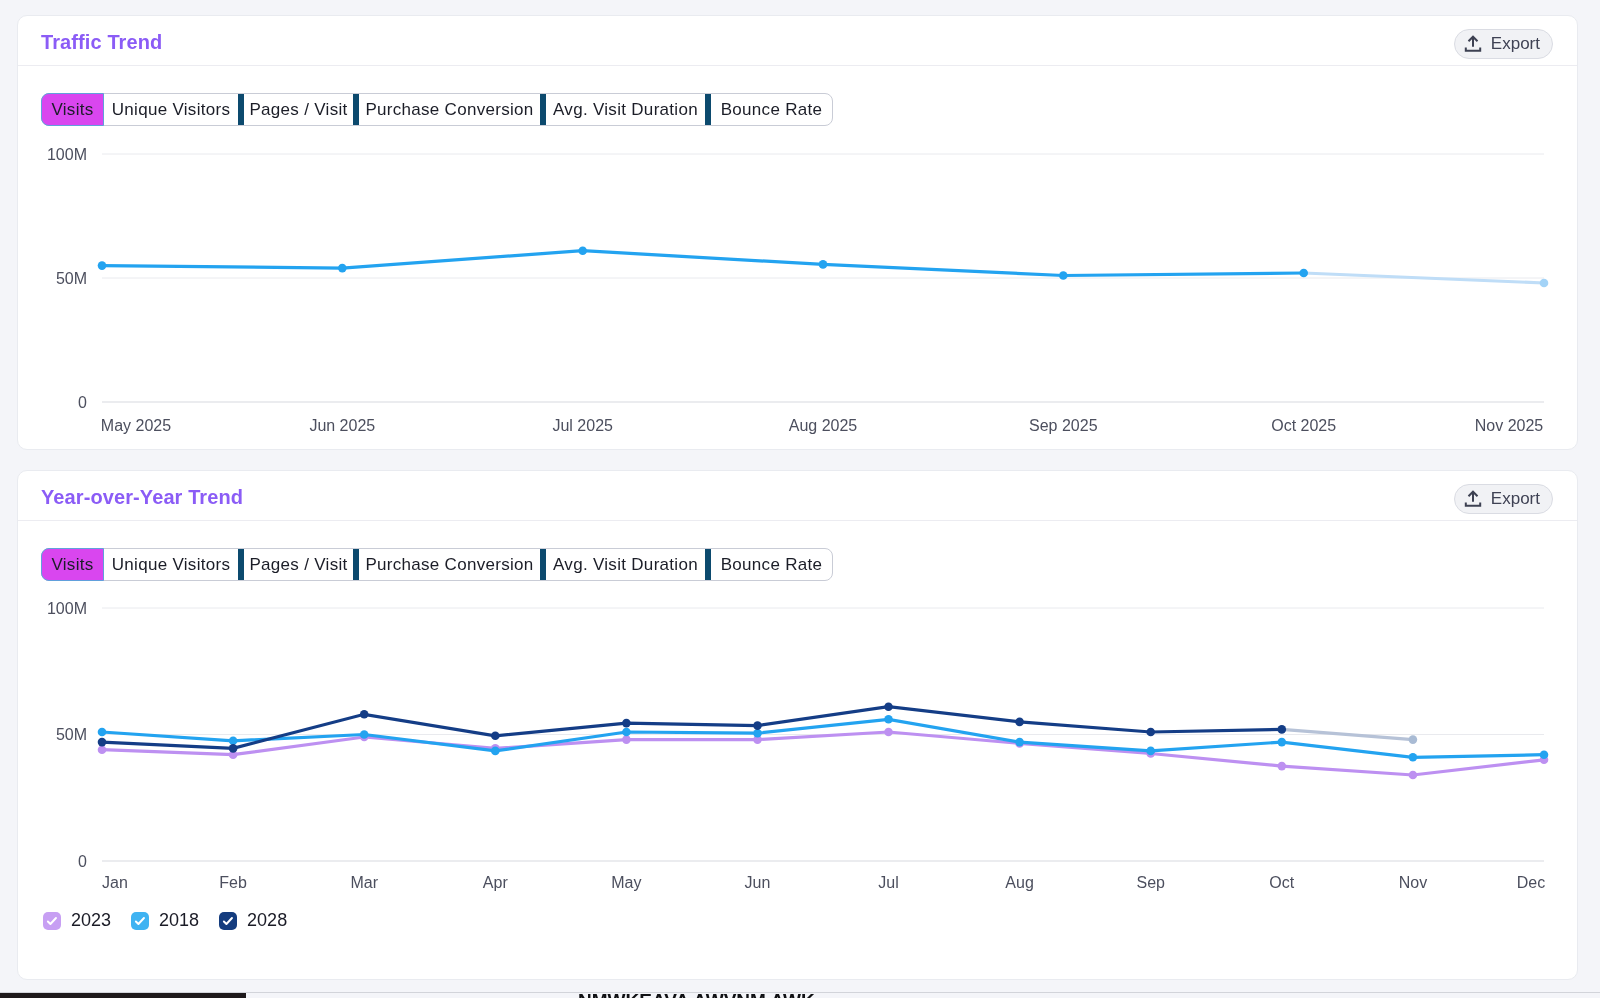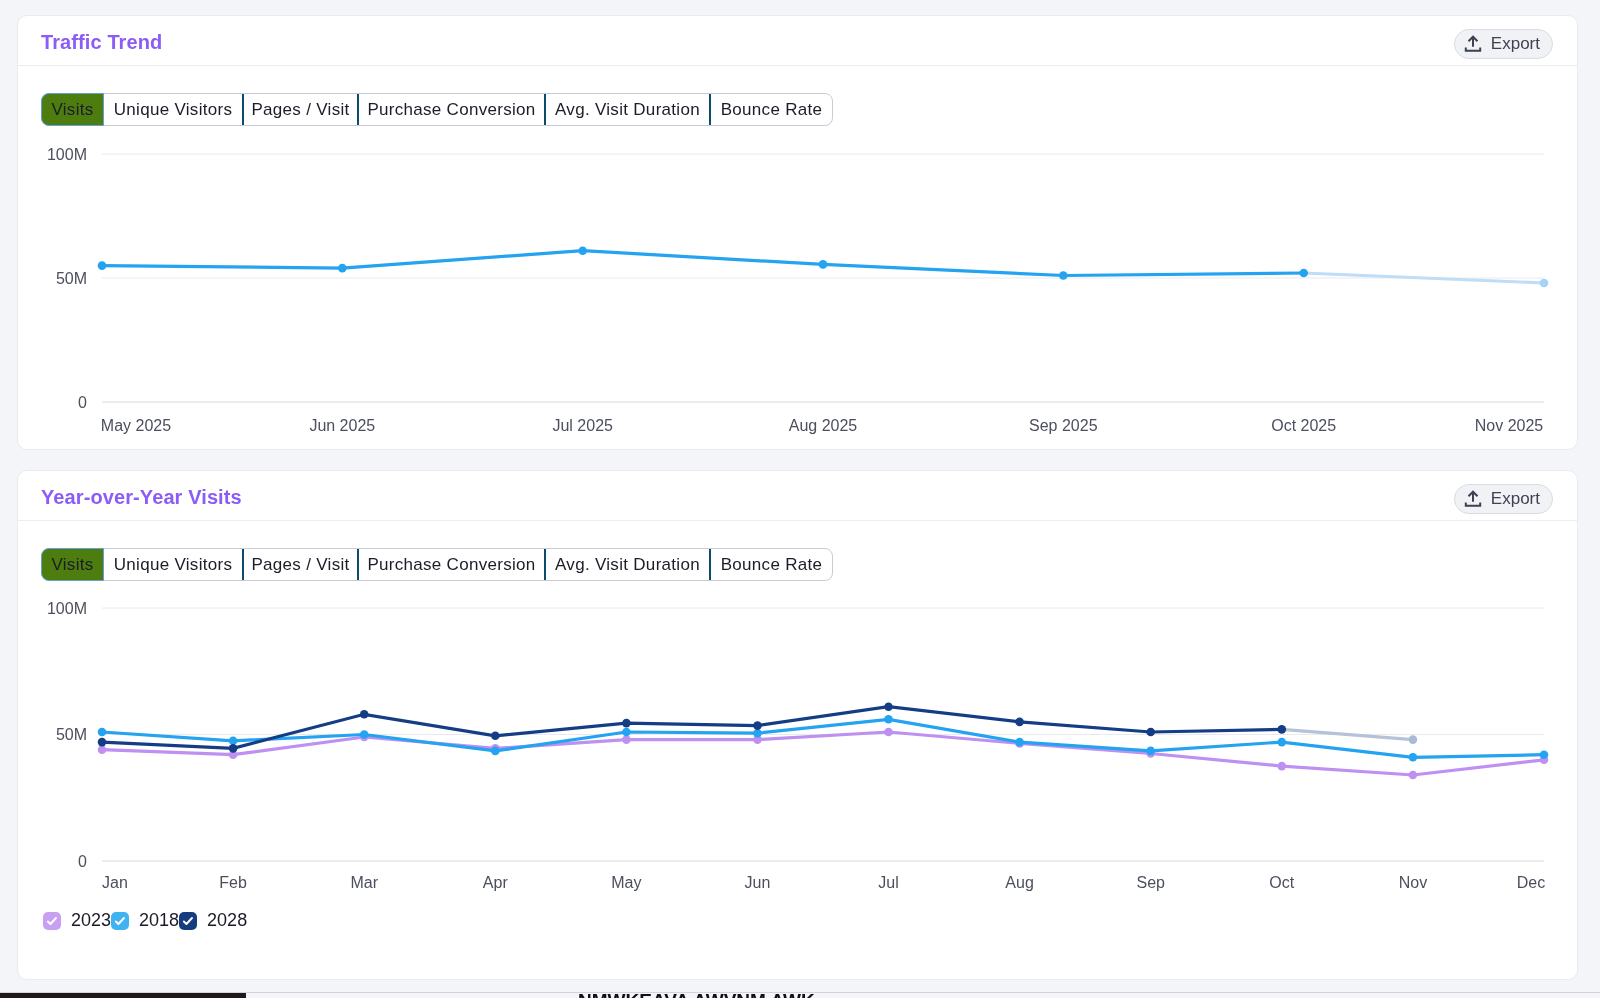--- a/index.html
+++ b/index.html
@@ -11,27 +11,27 @@
   .hd { position:absolute; left:0; top:0; right:0; height:50px; border-bottom:1px solid #ececf1; }
   .hd h2 { position:absolute; left:23px; top:15px; font-size:20px; font-weight:700; color:#8b5cf6;
            letter-spacing:.1px; }
   .export { position:absolute; right:24px; top:13px; height:30px; padding:0 12px 0 9px;
             display:flex; align-items:center; gap:9px; background:#f1f2f5;
             border:1px solid #dadce3; border-radius:15px; font-family:"Liberation Sans",sans-serif;
             font-size:17px; color:#3f4254; }
   .tabs { position:absolute; left:23px; top:77px; display:flex; height:33px;
           border:1px solid #c9ccd6; border-radius:8px; background:#fff; }
   .tab { display:flex; align-items:center; justify-content:center; font-size:17px; letter-spacing:.3px; color:#1b1d27;
-         border-right:2px solid #0c4a6e; white-space:nowrap; }
+         border-right:6px solid #0c4a6e; white-space:nowrap; }
   .tab:last-child { border-right:none; }
-  .tab.sel { background:#4d7c0f; border:1px solid #61a0dc; border-radius:8px 0 0 8px; margin:-1px 0 -1px -1px;
+  .tab.sel { background:#d946ef; border:1px solid #61a0dc; border-radius:8px 0 0 8px; margin:-1px 0 -1px -1px;
              position:relative; z-index:2;text-align:right; }
   .ax { font-size:16px; fill:#4c4f5e; }
   .ax2 { font-size:16px; fill:#4c4f5e; }
-  .legend { position:absolute; left:25px; top:439px; display:flex; align-items:center; }
+  .legend { position:absolute; left:25px; top:439px; display:flex; align-items:center; gap:20px; }
   .litem { display:flex; align-items:center; gap:10px; }
   .cb { width:18px; height:18px; border-radius:5px; display:flex; align-items:center; justify-content:center; }
   .litem span { font-size:18px; color:#1a1b26; }
   .bline { position:absolute; left:0; top:992px; width:1600px; height:1px; background:#d2d4da; }
   .bstrip { position:absolute; left:0; top:993px; width:246px; height:5px; background:#1e191b; }
   .bglyphs { position:absolute; left:578px; top:994px; width:236px; height:4px; overflow:hidden; }
   .bglyphs div { font-size:19px; font-weight:700; color:#101114; letter-spacing:0; line-height:19px;
                  margin-top:-3px; white-space:nowrap; font-family:"Liberation Sans",sans-serif; }
 </style>
 </head>
@@ -133,21 +133,21 @@
       <circle cx="346.2" cy="243.3" r="4.3" fill="#143d86"></circle>
       <circle cx="477.3" cy="264.8" r="4.3" fill="#143d86"></circle>
       <circle cx="608.4" cy="252.1" r="4.3" fill="#143d86"></circle>
       <circle cx="739.5" cy="254.6" r="4.3" fill="#143d86"></circle>
       <circle cx="870.5" cy="235.7" r="4.3" fill="#143d86"></circle>
       <circle cx="1001.6" cy="250.9" r="4.3" fill="#143d86"></circle>
       <circle cx="1132.7" cy="261.0" r="4.3" fill="#143d86"></circle>
       <circle cx="1263.8" cy="258.4" r="4.3" fill="#143d86"></circle>
     </svg>
     <div class="hd">
-      <h2>Year-over-Year Visits</h2>
+      <h2>Year-over-Year Trend</h2>
       <div class="export"><svg viewBox="0 0 18 18" width="18" height="18" fill="none" stroke="#3d4152" stroke-width="2">
           <path d="M9 11.8V1.7"></path>
           <path d="M4.5 6.2L9 1.7l4.5 4.5"></path>
           <path d="M1.8 12.4v3.3h14.4v-3.3"></path>
         </svg>Export</div>
     </div>
     <div class="tabs">
       <div class="tab sel" style="width:63px">Visits</div>
       <div class="tab" style="width:140px">Unique Visitors</div>
       <div class="tab" style="width:115px">Pages / Visit</div>

